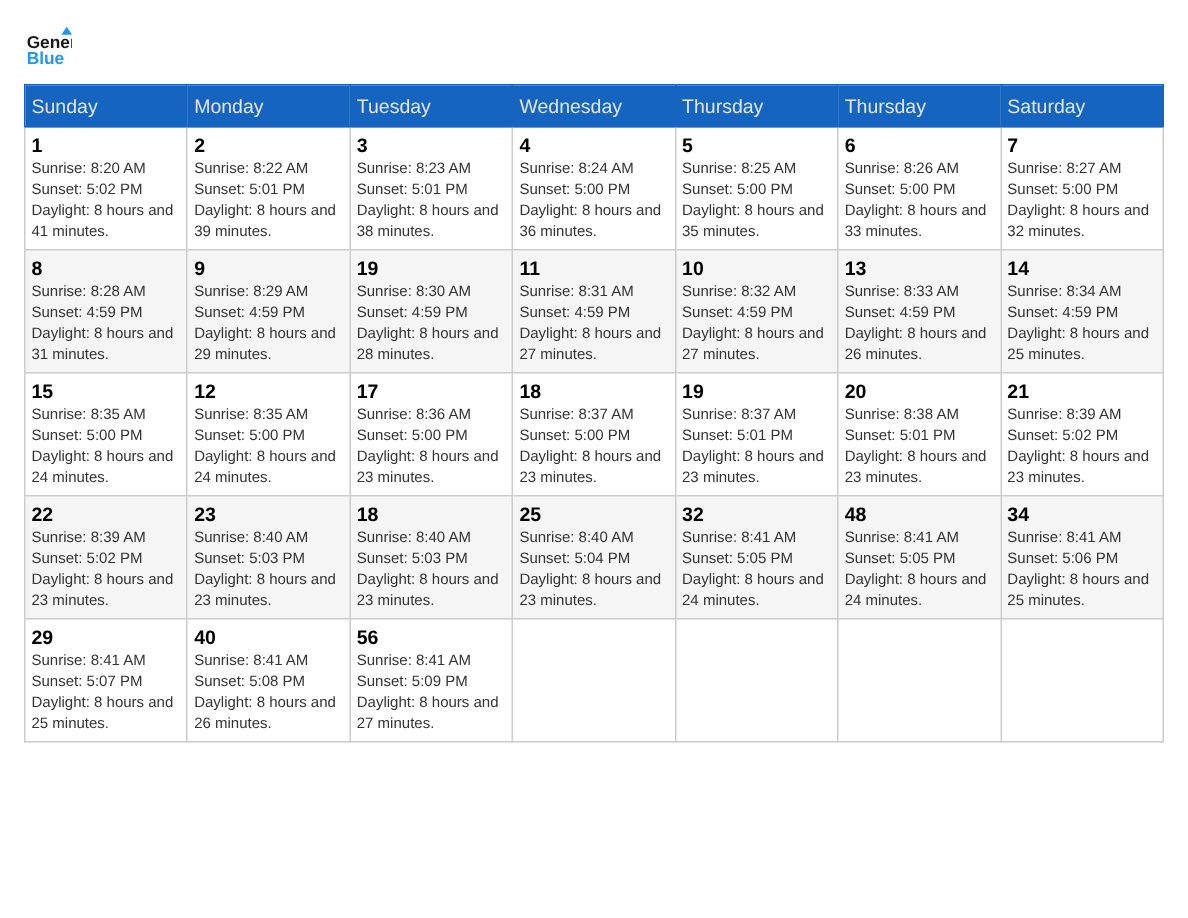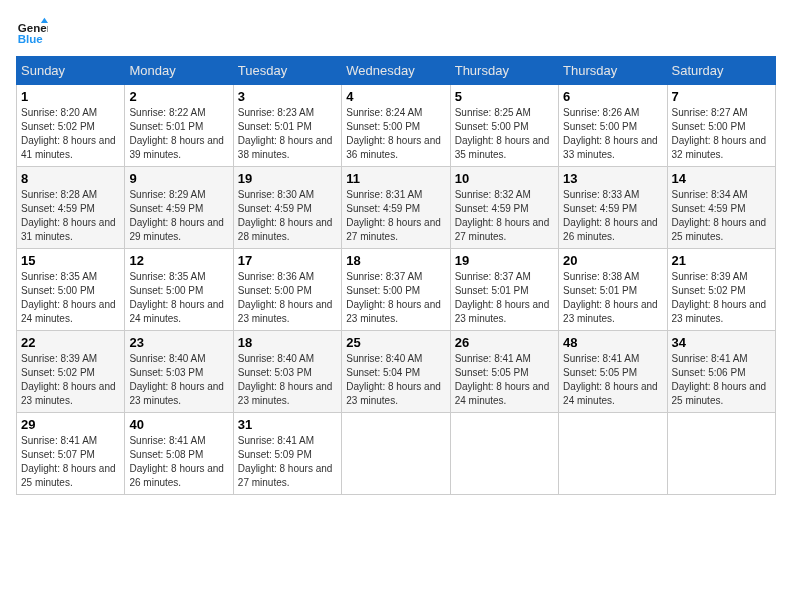--- a/index.html
+++ b/index.html
@@ -206,21 +206,21 @@
         </td>
         <td>
           <span class="day-num">18</span>
           <div class="day-info">Sunrise: 8:40 AM<br>Sunset: 5:03 PM<br>Daylight: 8 hours and 23 minutes.</div>
         </td>
         <td>
           <span class="day-num">25</span>
           <div class="day-info">Sunrise: 8:40 AM<br>Sunset: 5:04 PM<br>Daylight: 8 hours and 23 minutes.</div>
         </td>
         <td>
-          <span class="day-num">26</span>
+          <span class="day-num">32</span>
           <div class="day-info">Sunrise: 8:41 AM<br>Sunset: 5:05 PM<br>Daylight: 8 hours and 24 minutes.</div>
         </td>
         <td>
           <span class="day-num">48</span>
           <div class="day-info">Sunrise: 8:41 AM<br>Sunset: 5:05 PM<br>Daylight: 8 hours and 24 minutes.</div>
         </td>
         <td>
           <span class="day-num">34</span>
           <div class="day-info">Sunrise: 8:41 AM<br>Sunset: 5:06 PM<br>Daylight: 8 hours and 25 minutes.</div>
         </td>
@@ -228,21 +228,21 @@
       <tr>
         <td>
           <span class="day-num">29</span>
           <div class="day-info">Sunrise: 8:41 AM<br>Sunset: 5:07 PM<br>Daylight: 8 hours and 25 minutes.</div>
         </td>
         <td>
           <span class="day-num">40</span>
           <div class="day-info">Sunrise: 8:41 AM<br>Sunset: 5:08 PM<br>Daylight: 8 hours and 26 minutes.</div>
         </td>
         <td>
-          <span class="day-num">31</span>
+          <span class="day-num">56</span>
           <div class="day-info">Sunrise: 8:41 AM<br>Sunset: 5:09 PM<br>Daylight: 8 hours and 27 minutes.</div>
         </td>
         <td class="empty-cell"></td>
         <td class="empty-cell"></td>
         <td class="empty-cell"></td>
         <td class="empty-cell"></td>
       </tr>
     </tbody>
 </table>
 

